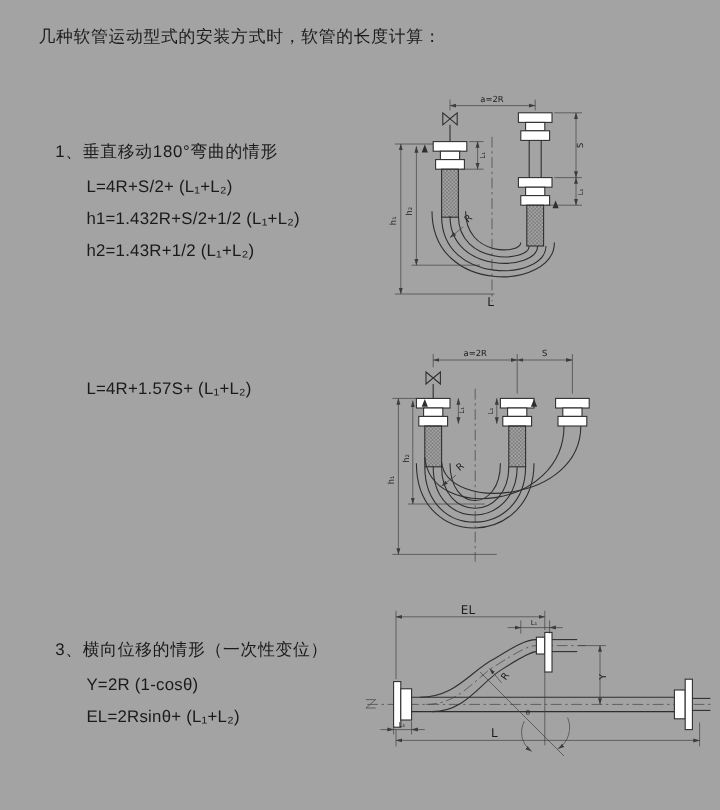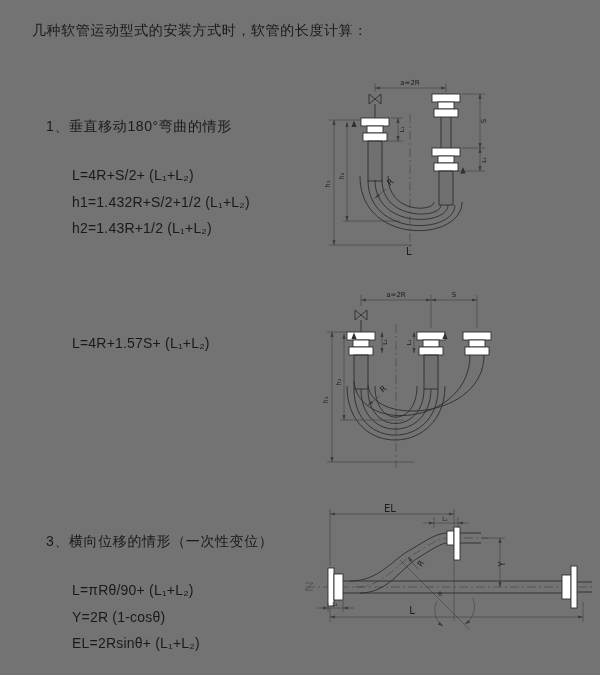--- a/index.html
+++ b/index.html
@@ -1,24 +1,24 @@
 <!DOCTYPE html>
 <html><head>
 <meta charset="utf-8">
 <style>
   html,body{margin:0;padding:0}
   body{width:600px;height:675px;background:#ffffff;font-family:"Liberation Sans","DejaVu Sans",sans-serif;color:#1a1a1a}
-  .page{position:relative;width:600px;height:675px;background:#737373;overflow:hidden}
+  .page{position:relative;width:600px;height:675px;background:#a3a3a3;overflow:hidden}
   .title{position:absolute;left:32px;top:22px;font-size:14px;letter-spacing:.6px;white-space:nowrap}
   .sec{position:absolute;left:46px}
   .sec1{top:118px}
   .sec2{top:304px}
   .sec3{top:533px}
   .heading{font-size:14px;letter-spacing:.6px;white-space:nowrap}
-  .formulas{margin-top:26px}
+  .formulas{margin-top:6px}
   .formula{font-size:14px;line-height:26.5px;padding-left:26px;letter-spacing:.2px;white-space:nowrap}
   svg.diag{position:absolute;overflow:visible}
   .obj{fill:none;stroke:#2e2e2e;stroke-width:.9}
   .fl{fill:#ffffff;stroke:#2e2e2e;stroke-width:.9}
   .dim{stroke:#3c3c3c;stroke-width:.55;fill:none}
   .cl{stroke:#3c3c3c;stroke-width:.55;stroke-dasharray:9 3 2 3;fill:none}
   .arrowhead{fill:#2e2e2e;stroke:none}
   svg text{fill:#1c1c1c;font-family:"DejaVu Sans","Liberation Sans",sans-serif}
   .lbl{font-size:7px}
   .lbl-s{font-size:5.8px}
@@ -225,21 +225,20 @@
 
     <g>
       <line class="dim" x1="66" y1="112" x2="54" y2="121" marker-end="url(#ar)"></line>
       <text class="lbl-m" transform="rotate(-40 71 107)" x="71" y="107" text-anchor="middle">R</text>
     </g>
   </svg>
 
   <div class="sec sec3">
     <div class="heading">3、横向位移的情形（一次性变位）</div>
     <div class="formulas">
-      <div class="formula">L=πRθ/90+ (L₁+L₂)</div>
       <div class="formula">Y=2R (1-cosθ)</div>
       <div class="formula">EL=2Rsinθ+ (L₁+L₂)</div>
     </div>
   </div>
 
   <svg class="diag" style="left:302px;top:502px" width="298" height="152" viewBox="0 0 298 152">
 
     <g>
       <line class="cl" x1="4" y1="85" x2="292" y2="85"></line>
       <path class="dim" d="M3,81 L11,81 L3,88 L11,88"></path>

